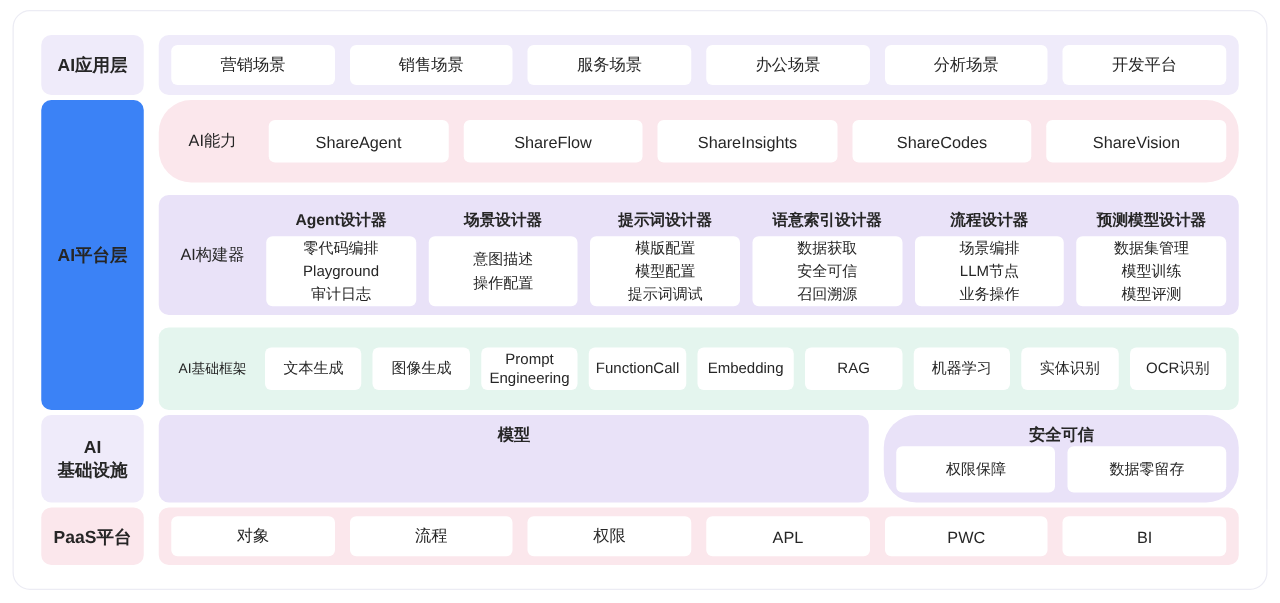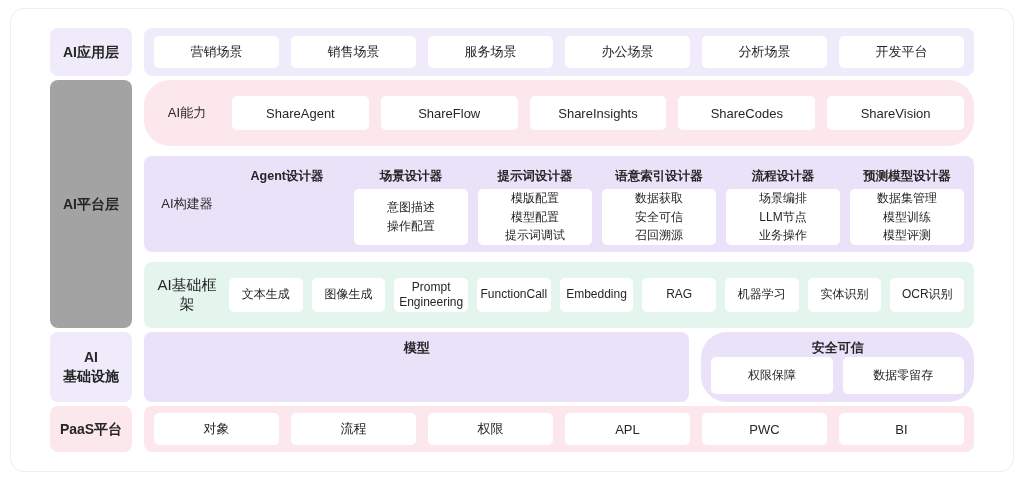--- a/index.html
+++ b/index.html
@@ -9,36 +9,36 @@
     font-family:"Liberation Sans","DejaVu Sans",sans-serif;
     color:#262626;
     overflow:hidden;
   }
   .frame {
     box-sizing:border-box;
     margin:8px 10px;
     height:464px;
     border:1px solid #ececf4;
     border-radius:14px;
-    padding:19px 39px;
+    padding:19px 22px;
     display:flex; flex-direction:column; gap:4px;
     background:#ffffff;
   }
   .row { display:flex; gap:12px; }
 
   .layer-label {
     flex:0 0 82px;
     border-radius:8px;
     display:flex; align-items:center; justify-content:center;
     font-weight:bold; font-size:14px;
     text-align:center; white-space:pre-line;
     line-height:1.35;
   }
   .lav  { background:#efebfa; }
-  .lav2 { background:#a3a3a3;text-align:right; }
+  .lav2 { background:#3b82f6;text-align:right; }
   .pink { background:#fbe7ec; }
   .purp { background:#e9e2f8; }
   .mint { background:#e4f5ee; }
 
   .strip {
     flex:1;
     border-radius:8px;
     display:flex; align-items:center;
     padding:0 10px; gap:12px;
     box-sizing:border-box;
@@ -73,21 +73,21 @@
     font-size:12.5px; font-weight:bold;
   }
   .builder-card {
     flex:1; background:#ffffff; border-radius:5px;
     display:flex; flex-direction:column; align-items:center; justify-content:center;
     font-size:12px; line-height:1.55; text-align:center;
   }
 
   .strip-fw { height:48px; gap:9px; }
   .strip-fw .card { height:34px; font-size:12px; line-height:1.25; padding:0 2px; }
-  .strip-fw .strip-label { font-size:15px; }
+  .strip-fw .strip-label { font-size:11px; }
 
   
   .row-infra { height:70px; }
   .infra-body { flex:1; display:flex; gap:12px; }
   .infra-panel {
     border-radius:8px;
     display:flex; flex-direction:column;
     padding:6px 10px 8px 10px; box-sizing:border-box;
   }
   .infra-panel.models   { flex:2.08; }
@@ -131,20 +131,25 @@
         <div class="card">ShareInsights</div>
         <div class="card">ShareCodes</div>
         <div class="card">ShareVision</div>
       </div>
 
       <div class="strip purp strip-builder">
         <div class="strip-label">AI构建器</div>
 
         <div class="builder-col">
           <div class="builder-header">Agent设计器</div>
+          <div class="builder-card">
+            <div>零代码编排</div>
+            <div>Playground</div>
+            <div>审计日志</div>
+          </div>
         </div>
 
         <div class="builder-col">
           <div class="builder-header">场景设计器</div>
           <div class="builder-card">
             <div>意图描述</div>
             <div>操作配置</div>
           </div>
         </div>
 

